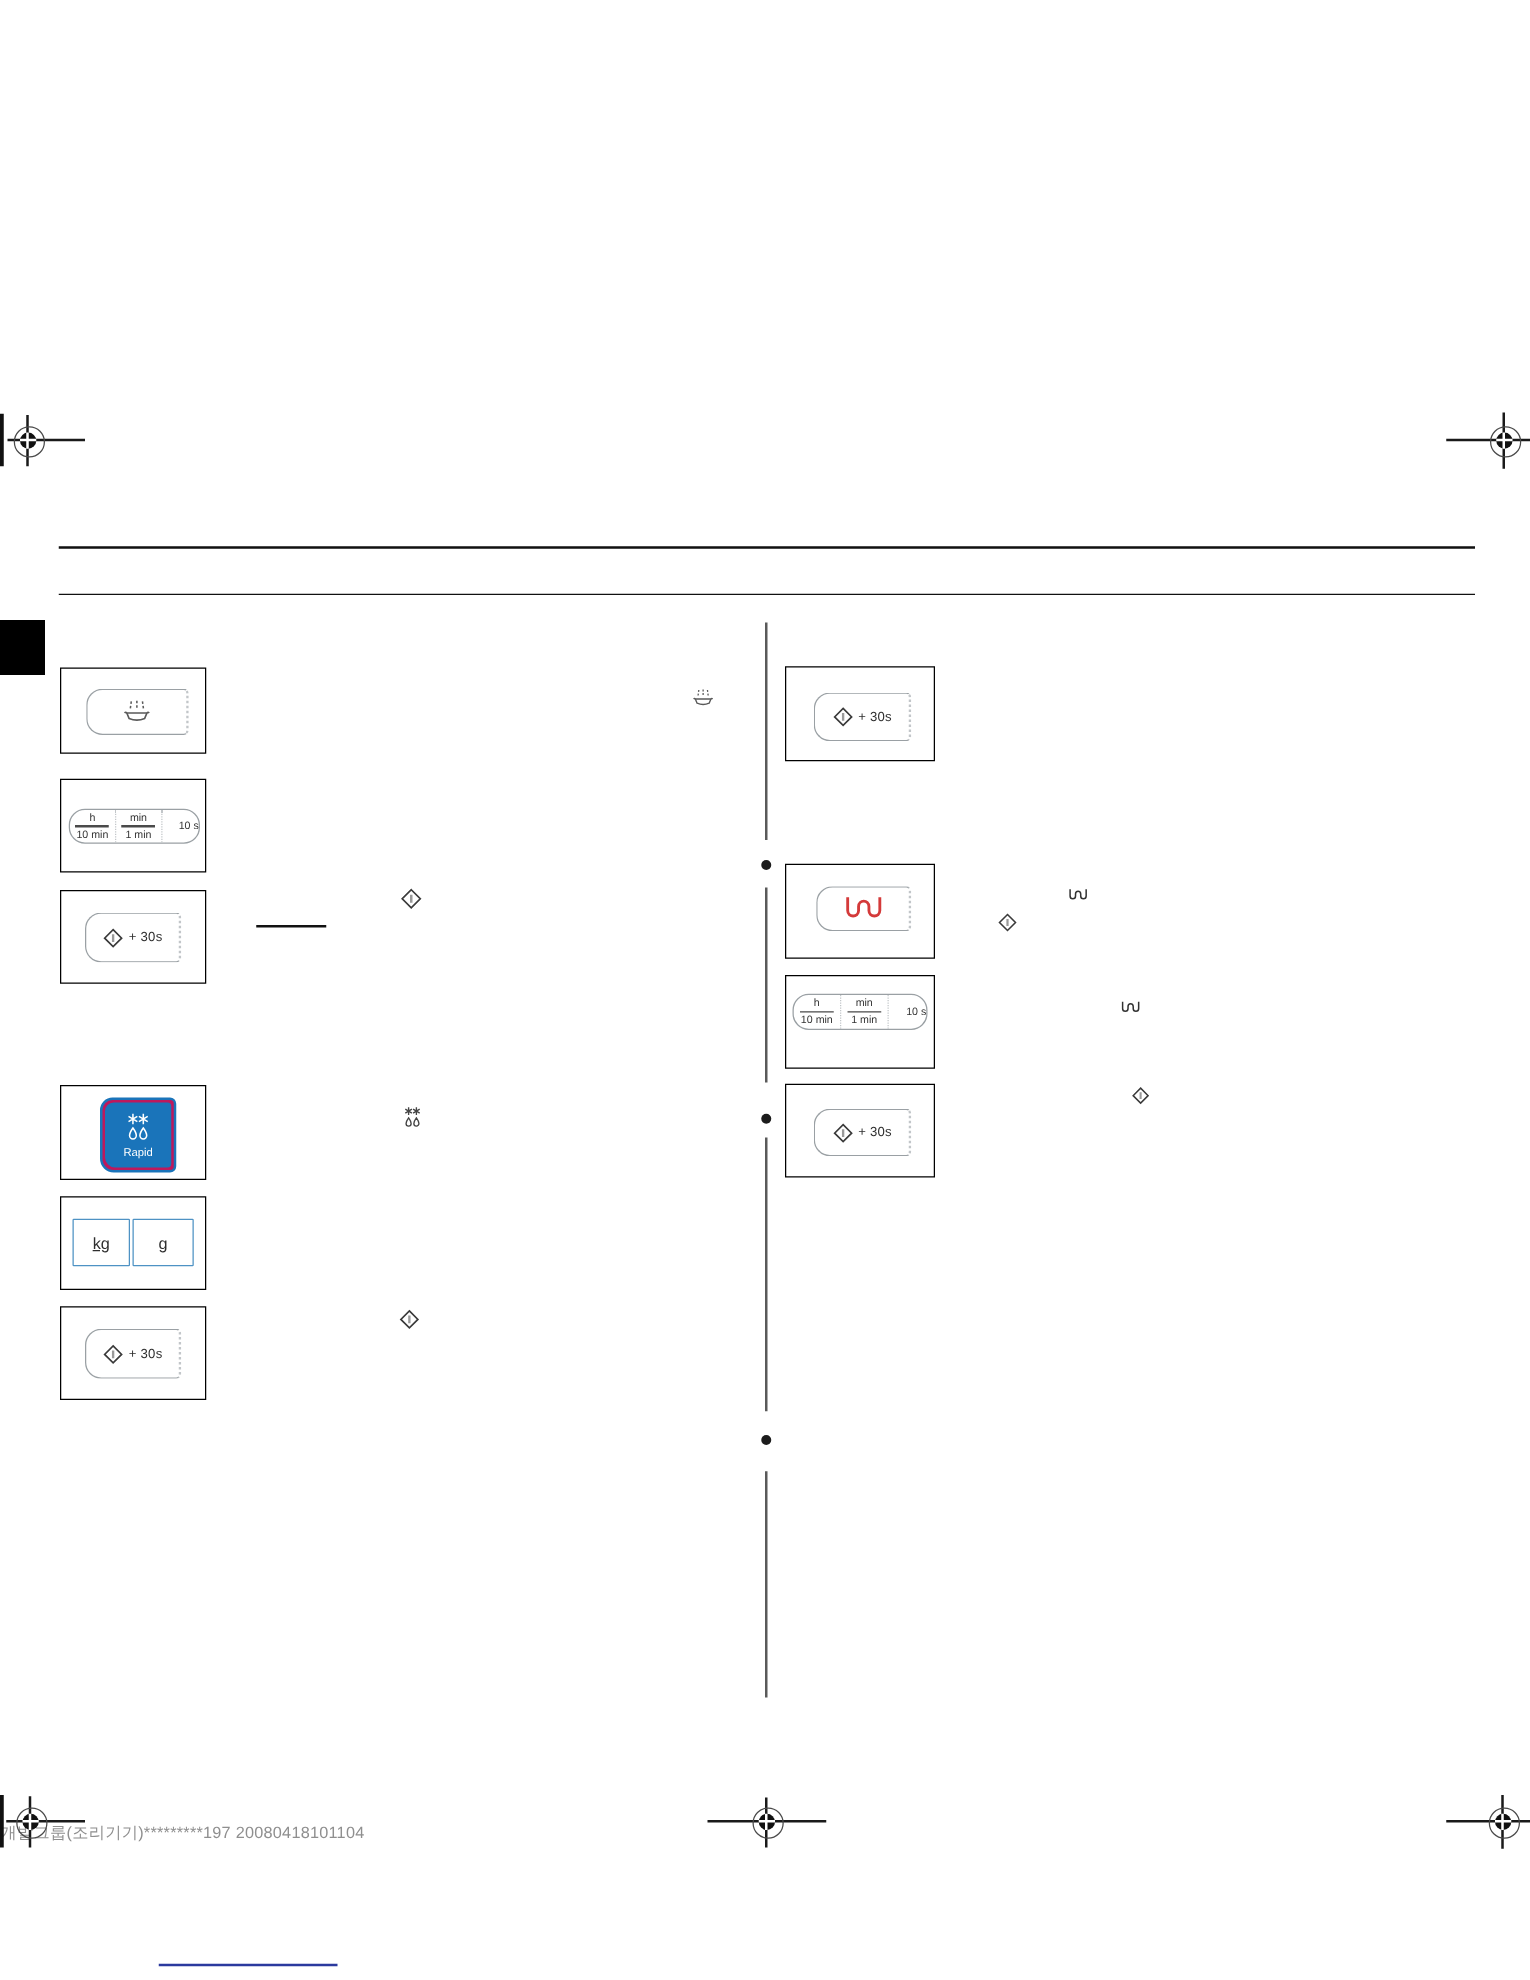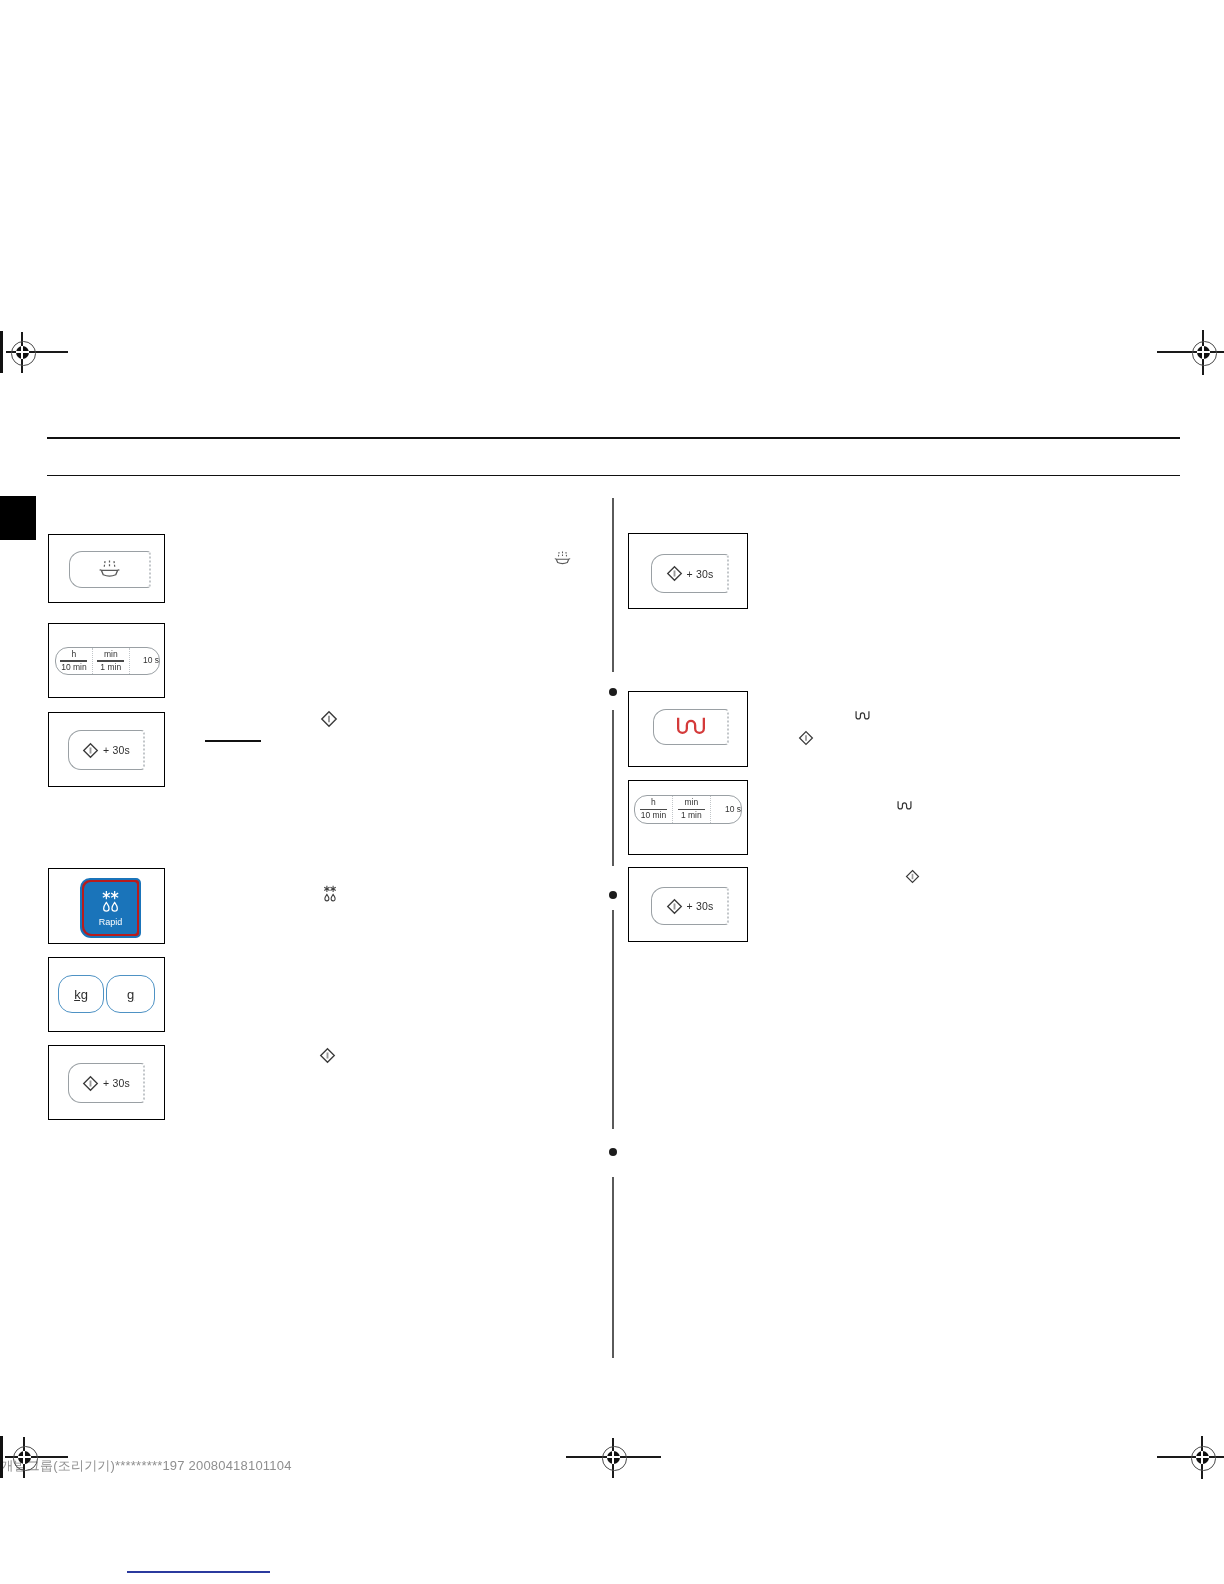--- a/index.html
+++ b/index.html
@@ -35,27 +35,27 @@
 
   .timekey{position:absolute;box-sizing:border-box;background:#fff;
        border:1.5px solid #9aa0a4;border-radius:13px;display:flex;align-items:stretch;}
   .timekey .tsec{flex:1.1;display:flex;flex-direction:column;align-items:center;
        justify-content:center;font-size:8.5px;color:#333;line-height:1.15;}
   .timekey .tsec.seconds{flex:0.9;align-items:flex-end;}
   .timekey .tsec + .tsec{border-left:1.6px dotted #c2c6c9;}
   .fracrule{width:27px;height:1.1px;background:#4a4a4a;margin:1px 0;}
 
   .rapidbtn{position:absolute;box-sizing:border-box;border:2.6px solid #1a74ba;
-       border-radius:10px 5px 5px 11px;background:#b91c1c;padding:2px;}
+       border-radius:10px 5px 5px 11px;background:#be185d;padding:2px;}
   .rapidbtn .inner{width:100%;height:100%;background:#1a74ba;border-radius:7px 3px 3px 8px;
        display:flex;flex-direction:column;align-items:center;justify-content:center;
        color:#fff;font-size:9px;box-sizing:border-box;}
   .rapidbtn .inner span{margin-top:-1px;}
 
-  .wkey{position:absolute;box-sizing:border-box;border:1.7px solid #4e92c4;border-radius:14px;
+  .wkey{position:absolute;box-sizing:border-box;border:1.7px solid #4e92c4;border-radius:1px;
        background:#fff;display:flex;align-items:center;justify-content:center;
        font-size:13px;color:#2e2e2e;text-decoration:underline;}
 
   .underline{position:absolute;background:#111;height:1.7px;}
   .footer-code{position:absolute;left:-7px;top:1457px;font-size:13px;color:#8f8f8f;
        white-space:nowrap;letter-spacing:0.2px;}
   .footer-bluerule{position:absolute;left:127px;top:1571px;width:143px;height:2.2px;background:#2b3a9e;}
 
   svg{display:block;}
 </style>

